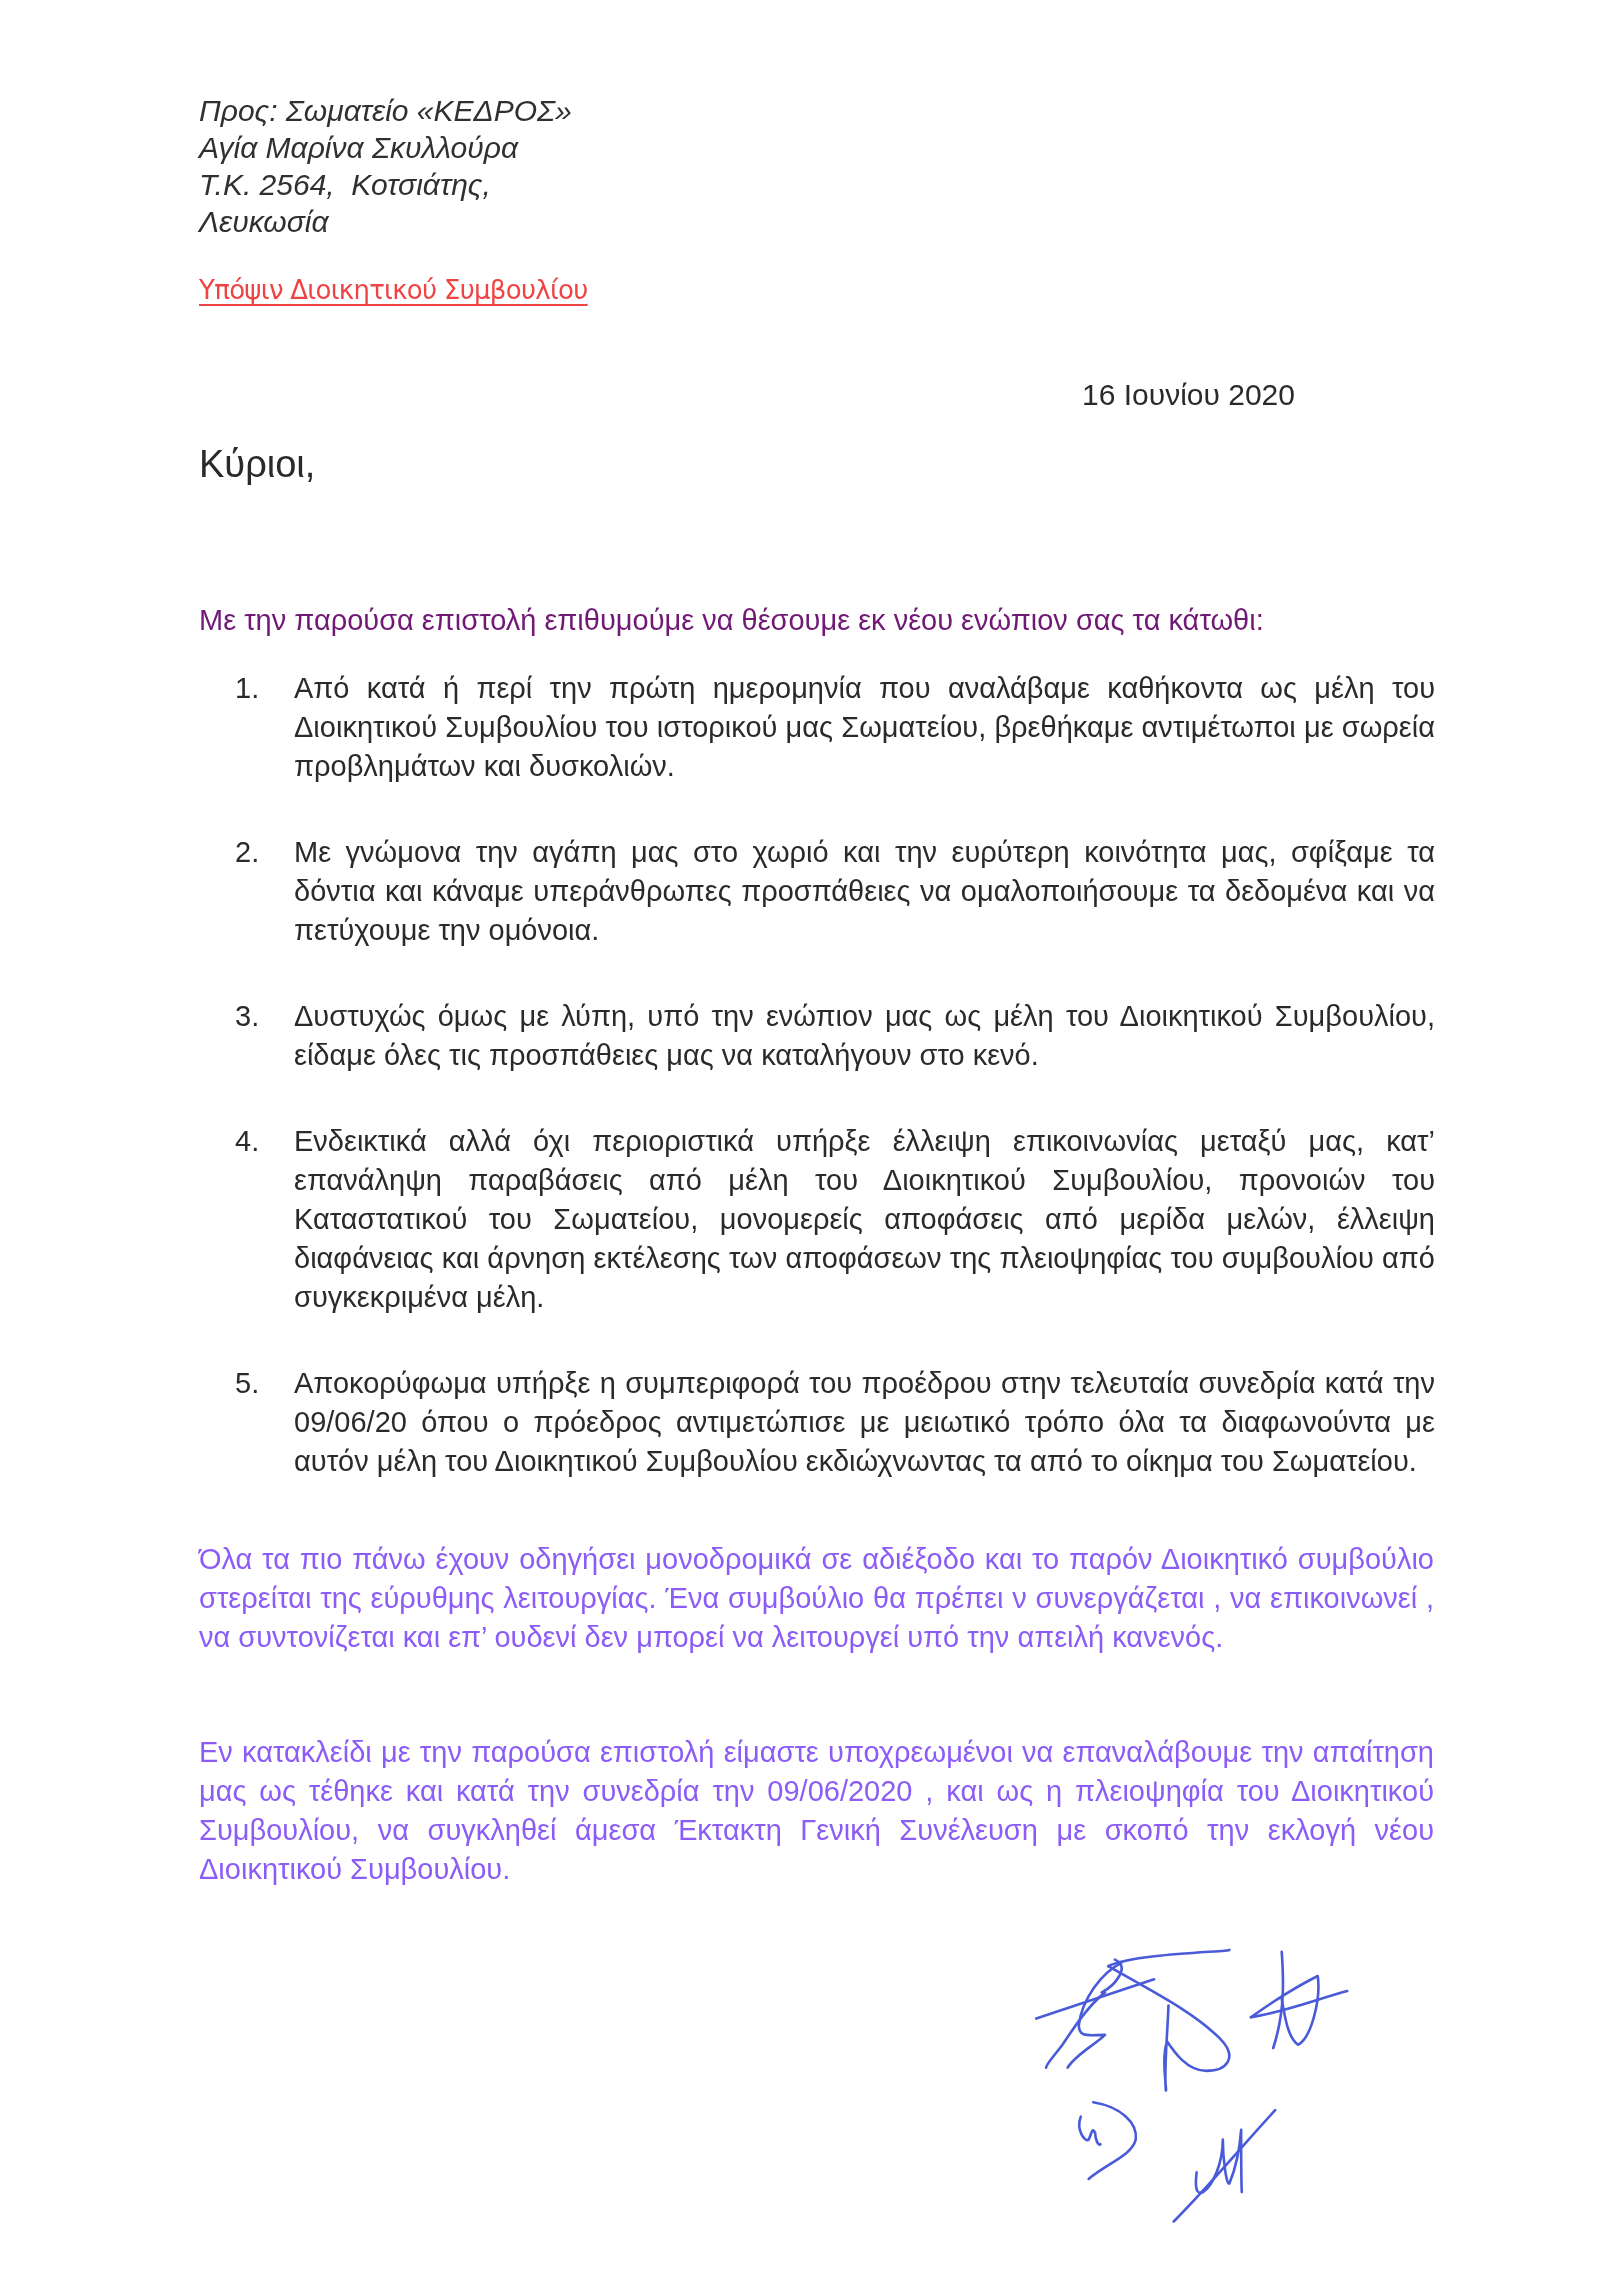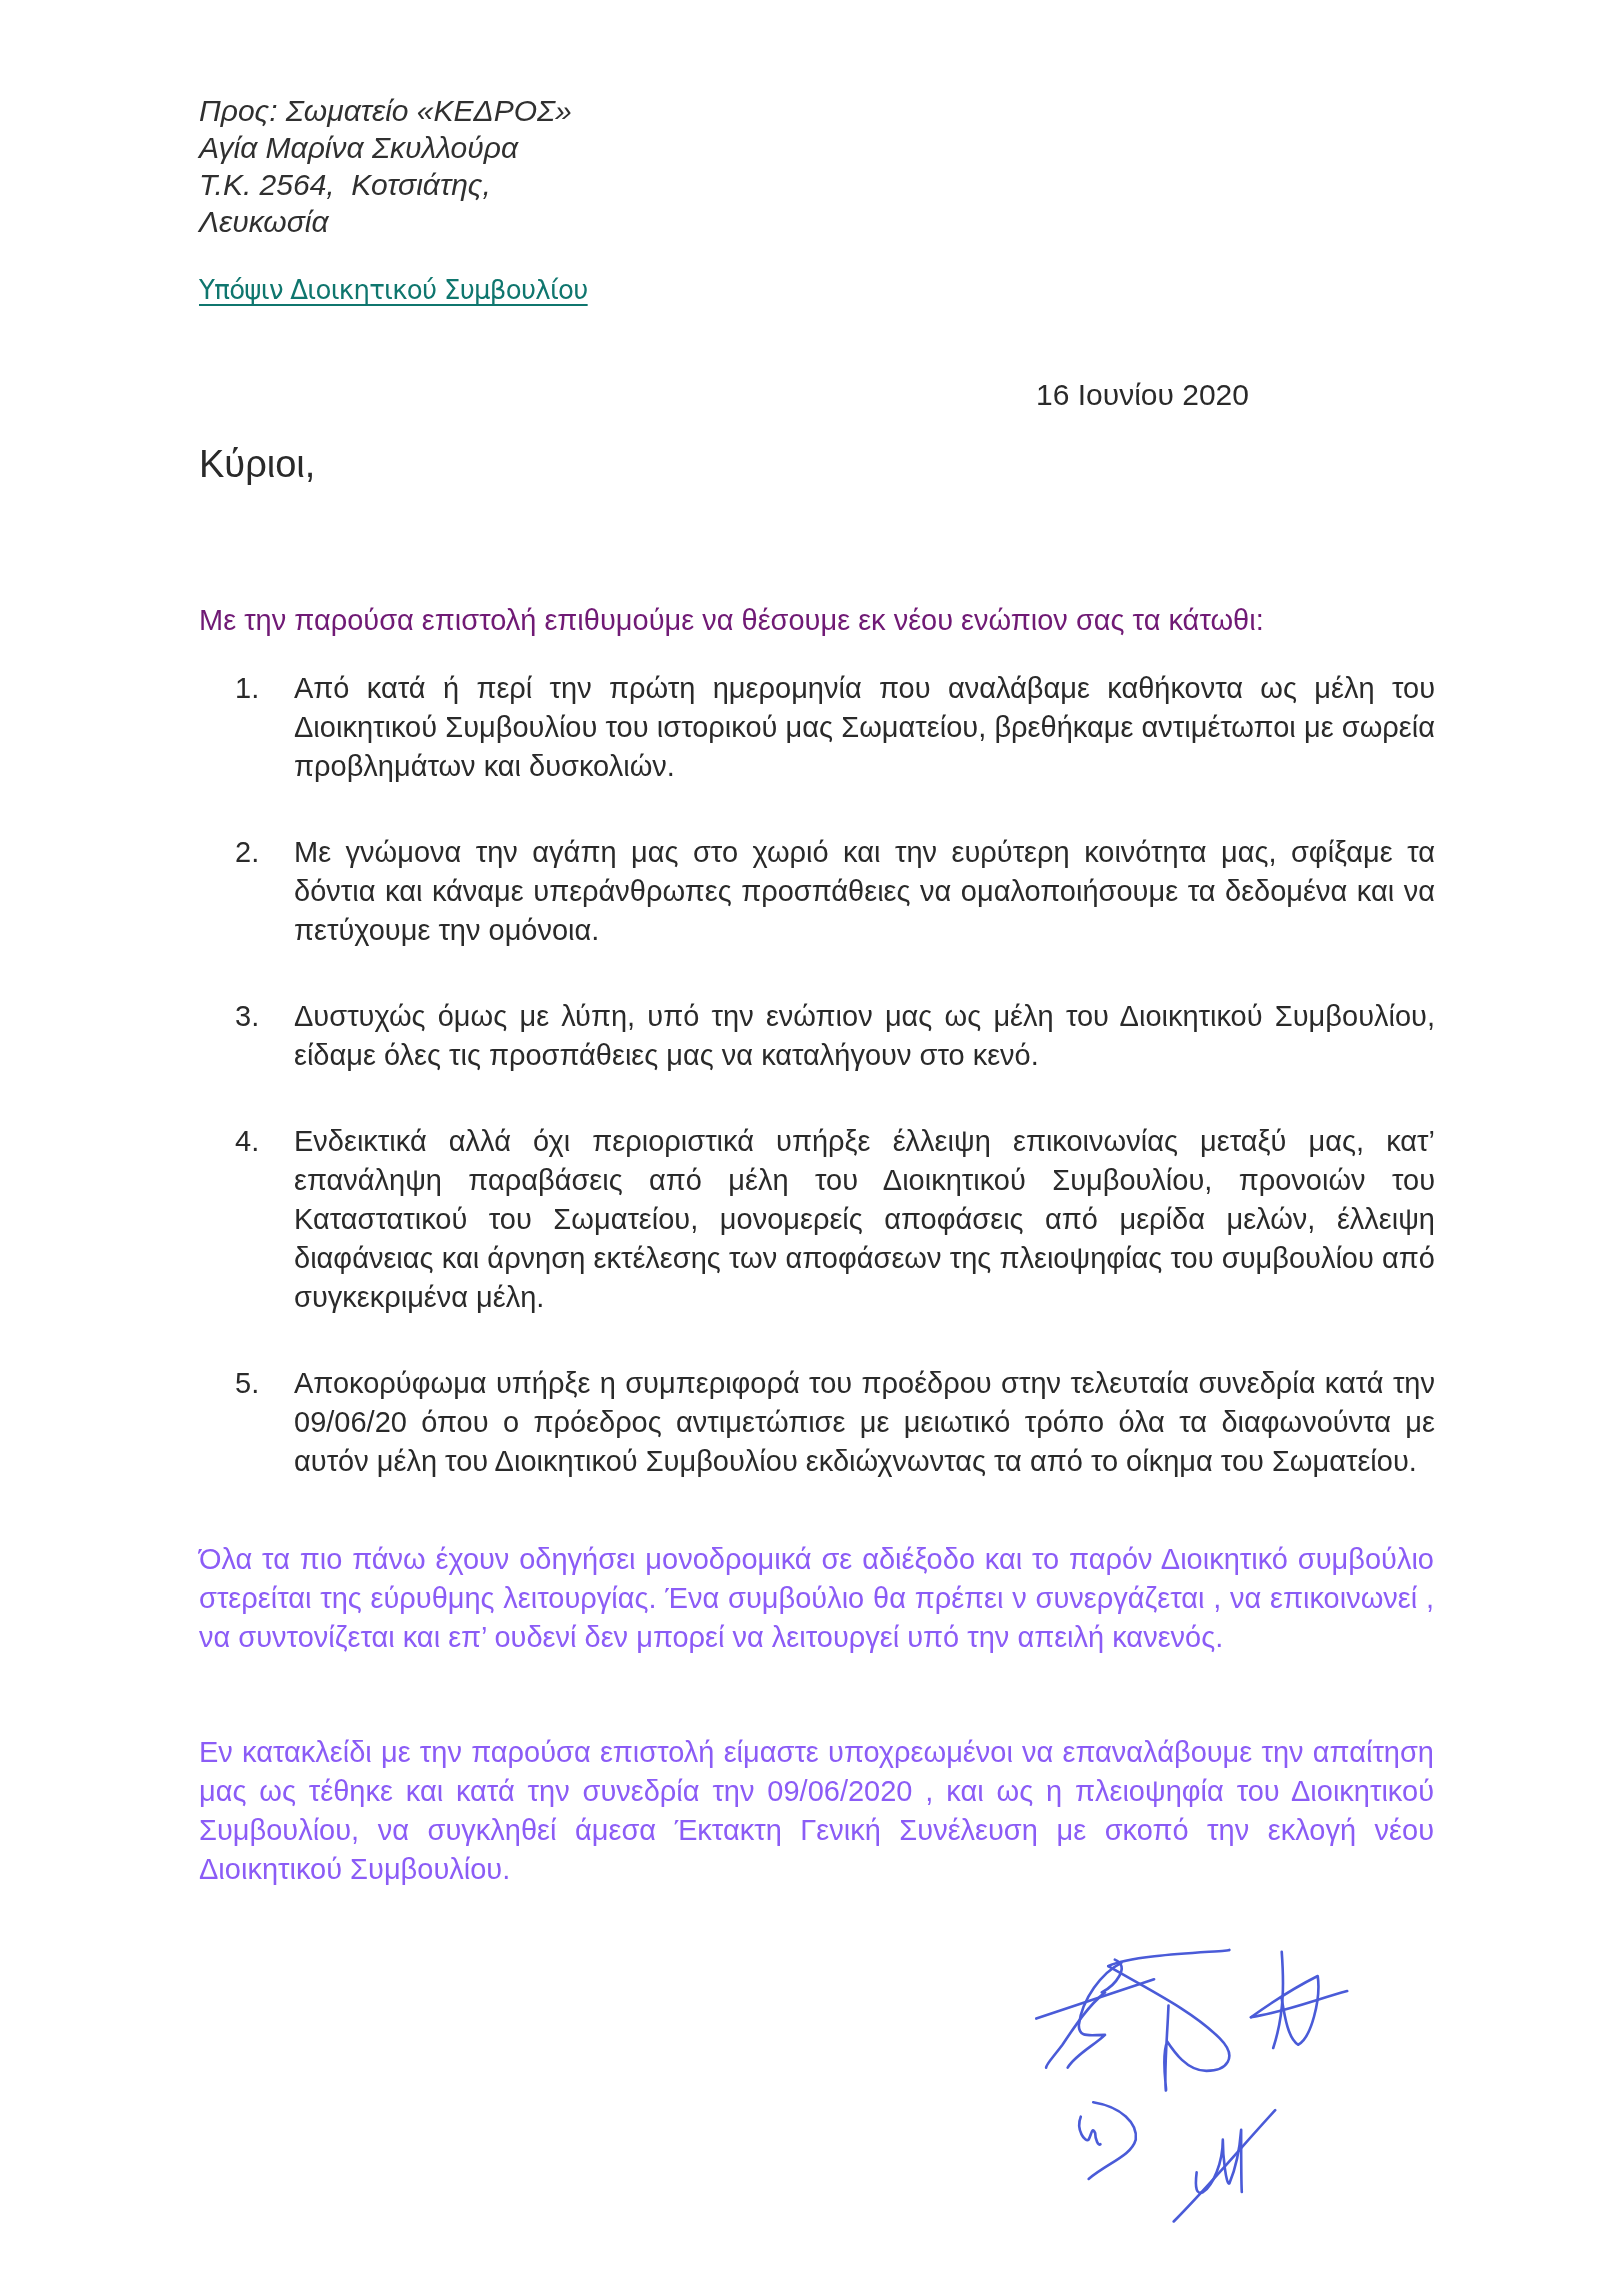--- a/index.html
+++ b/index.html
@@ -2,22 +2,22 @@
 <html style="font-size:10.5px"><head>
 <meta charset="utf-8">
 <style>
   html, body { margin: 0; padding: 0; background: #ffffff; }
   body { width: 1623px; height: 2295px; position: relative; overflow: hidden;
          font-family: "Liberation Sans", sans-serif; color: #2a2a2a; }
   .page { position: absolute; left: 0; top: 0; width: 1623px; height: 2295px; background: #fff; }
   .addr { position: absolute; left: 199px; top: 92px; font-size: 30px; line-height: 37px; color: #303030; font-style: italic; }
   .addr div { white-space: pre; }
   .attn { position: absolute; left: 199px; top: 275px; font-size: 26px; font-family: "DejaVu Sans", sans-serif;
-          text-decoration: underline; text-decoration-thickness: 2px; text-underline-offset: 5.2px; color: #0f766e; letter-spacing: -0.7px; }
-  .date { position: absolute; left: 1036px; top: 378px; font-size: 30px; color: #2a2a2a; }
+          text-decoration: underline; text-decoration-thickness: 2px; text-underline-offset: 5.2px; color: #ef4444; letter-spacing: -0.7px; }
+  .date { position: absolute; left: 1082px; top: 378px; font-size: 30px; color: #2a2a2a; }
   .salut { position: absolute; left: 199px; top: 443px; font-size: 38px; color: #2a2a2a; }
   .subject { position: absolute; left: 199px; top: 499px; width: 1235px; font-size: 30px; font-weight: bold;
              line-height: 38px; text-align: justify; text-align-last: left; color: #2a2a2a;
              text-decoration: underline; text-decoration-thickness: 2.6px; text-underline-offset: 5.2px; }
   .subject .w { word-spacing: 22px; }
   .intro { position: absolute; left: 199px; top: 604px; font-size: 29px; color: #701a75; }
   .list { position: absolute; left: 235px; top: 669px; width: 1200px; margin: 0; padding: 0; list-style: none; }
   .list li { position: relative; padding-left: 59px; font-size: 29px; line-height: 39px; text-align: justify;
              margin-bottom: 47px; color: #2a2a2a; }
   .list li .num { position: absolute; left: 0; top: 0; }

